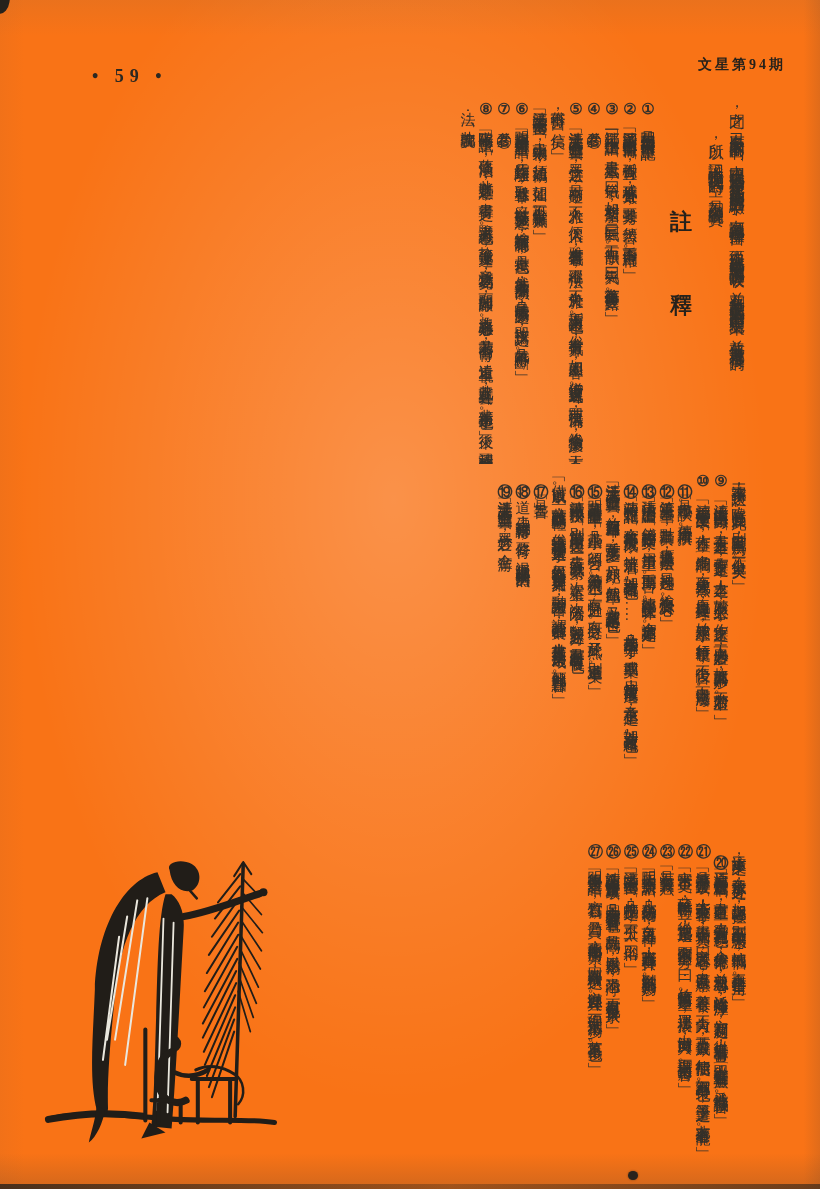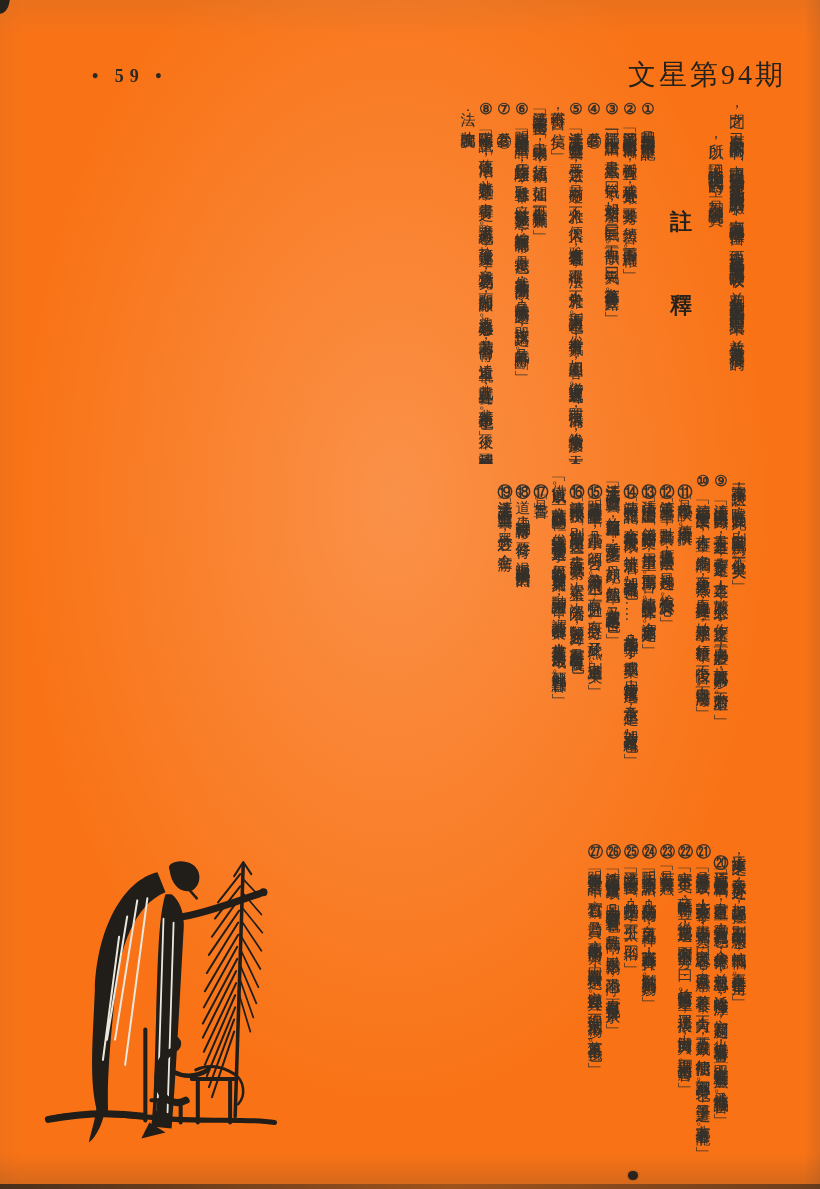--- a/index.html
+++ b/index.html
@@ -27,21 +27,21 @@
   }
   .ink-dot{
     position:absolute;left:628px;top:1171px;width:10px;height:9px;border-radius:50%;
     background:#28231d;box-shadow:0 0 2px rgba(40,35,29,0.6);
   }
   .pagenum{
     position:absolute;left:92px;top:66px;font-size:18px;font-weight:bold;
     letter-spacing:6px;color:#2c2822;
   }
   .journal{
-    position:absolute;right:34px;top:56px;font-size:28px;font-weight:normal;
+    position:absolute;right:34px;top:56px;font-size:14px;font-weight:bold;
     letter-spacing:3px;color:#25211b;
   }
   .band{
     position:absolute;
     writing-mode:vertical-rl;text-orientation:mixed;
     font-size:15px;line-height:18px;letter-spacing:1.2px;
     overflow:hidden;text-align:justify;
   }
   .band1{top:100px;left:58px;right:72px;height:364px;}
   .band2{top:472px;left:52px;right:72px;height:346px;}

